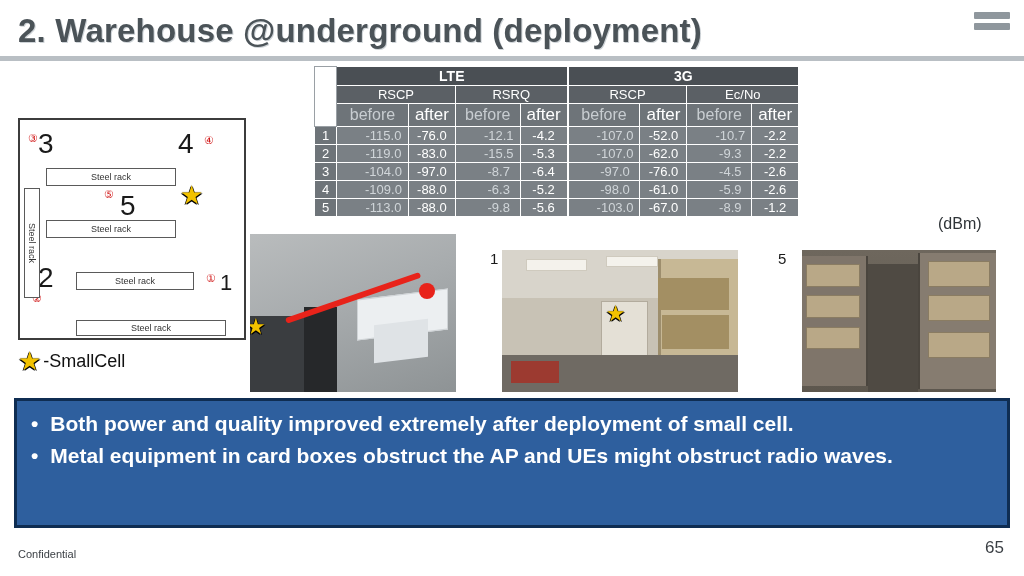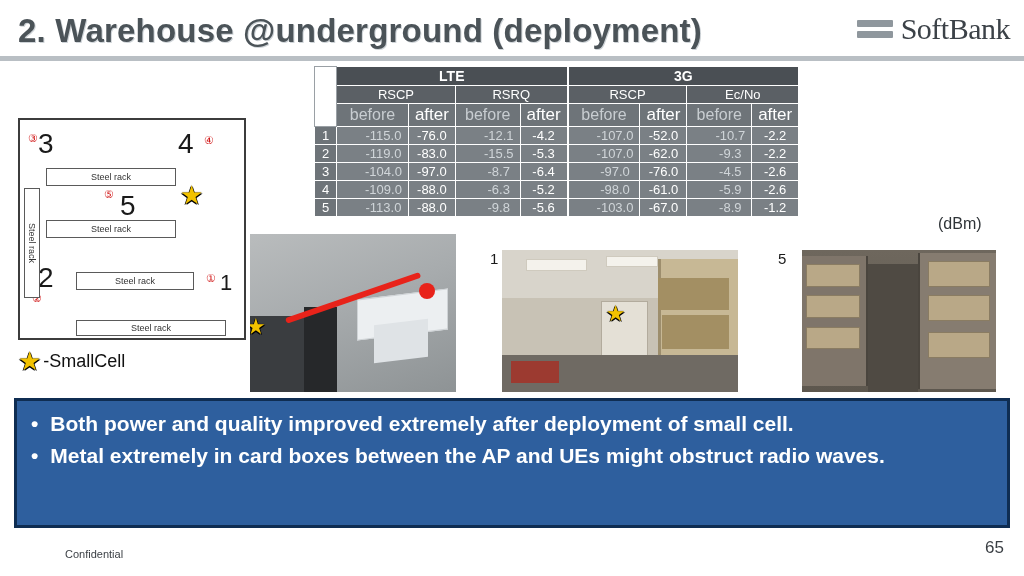--- a/index.html
+++ b/index.html
@@ -137,38 +137,37 @@
     display:flex; align-items:flex-start; gap:12px;
     color:#ffffff; font-size:21px; font-weight:bold; line-height:1.22;
     margin-bottom:6px;
   }
   #callout li .dot { font-size:21px; line-height:1.22; }
   #callout li .txt { flex:1; }
 
   
   #confidential {
     position:absolute; left:18px; top:548px;
-    font-size:11px; color:#3a3f44;margin-left:47px;
+    font-size:11px; color:#3a3f44;
   }
   #page-number {
     position:absolute; right:20px; top:538px;
     font-size:17px; color:#3a3f44;
   }
 </style>
 </head>
 <body>
 
 <div id="slide-title">2. Warehouse @underground (deployment)</div>
 
 <div id="brand-logo">
   <div id="brand-mark">
     <span></span>
       <span></span>
   </div>
-  <div id="brand-name">SoftBank</div>
 </div>
 <div id="title-rule"></div>
 
 <table id="measure-table">
   <tbody>
       <tr>
     <td class="corner" rowspan="3"></td>
     <td class="hdr-dark" colspan="4">LTE</td>
     <td class="hdr-dark sep-left" colspan="4">3G</td>
   </tr>
@@ -318,19 +317,19 @@
 </div>
 
 <div id="callout">
   <ul>
     <li>
       <span class="dot">•</span>
       <span class="txt">Both power and quality improved extremely after deployment of small cell.</span>
     </li>
     <li>
       <span class="dot">•</span>
-      <span class="txt">Metal extremely in card boxes between the AP and UEs might obstruct  radio waves.</span>
+      <span class="txt">Metal equipment in card boxes obstruct the AP and UEs might obstruct  radio waves.</span>
     </li>
   </ul>
 </div>
 
 <div id="confidential">Confidential</div>
 <div id="page-number">65</div>
 
 </body></html>

